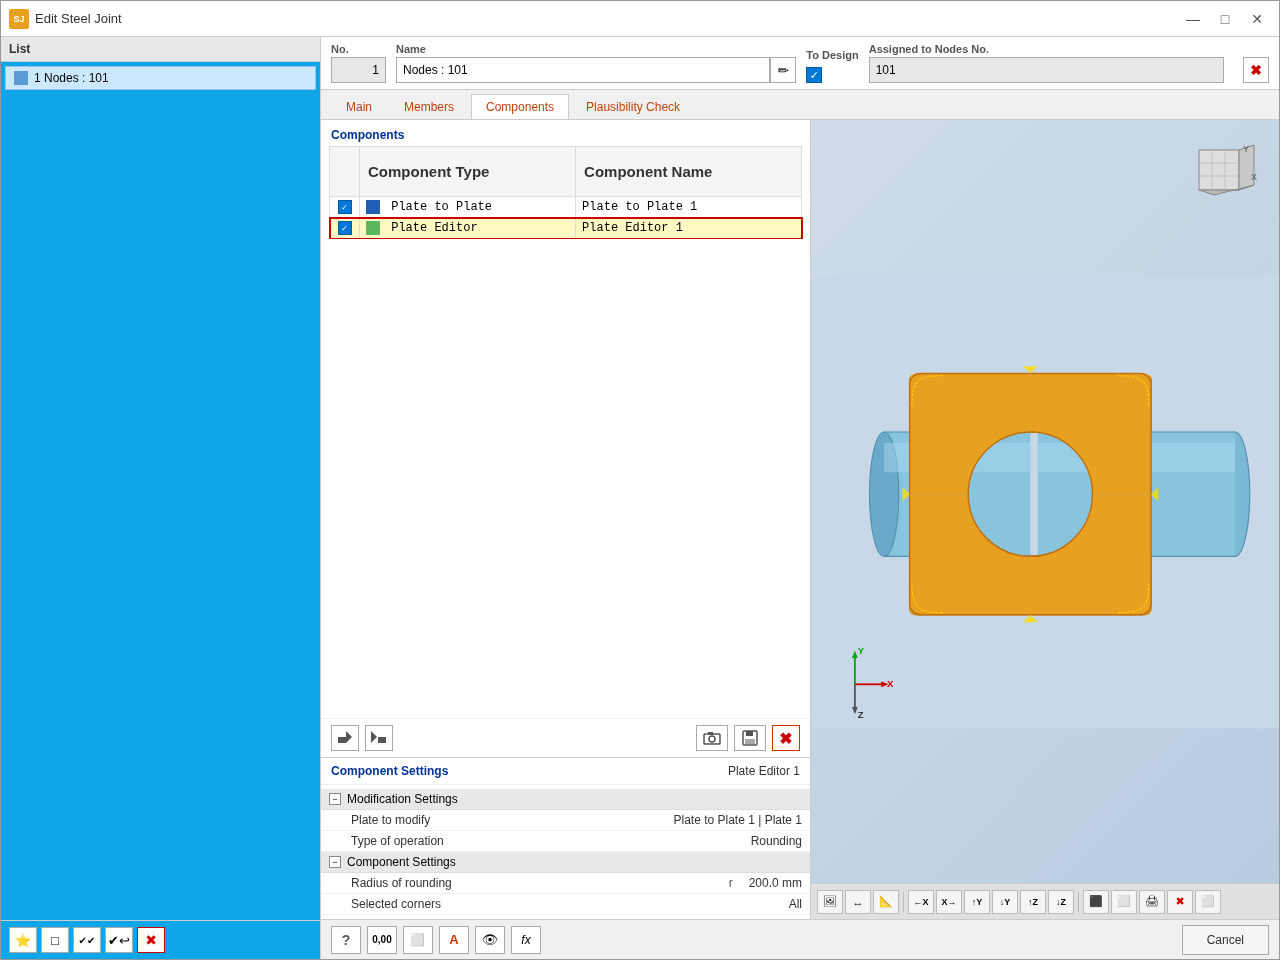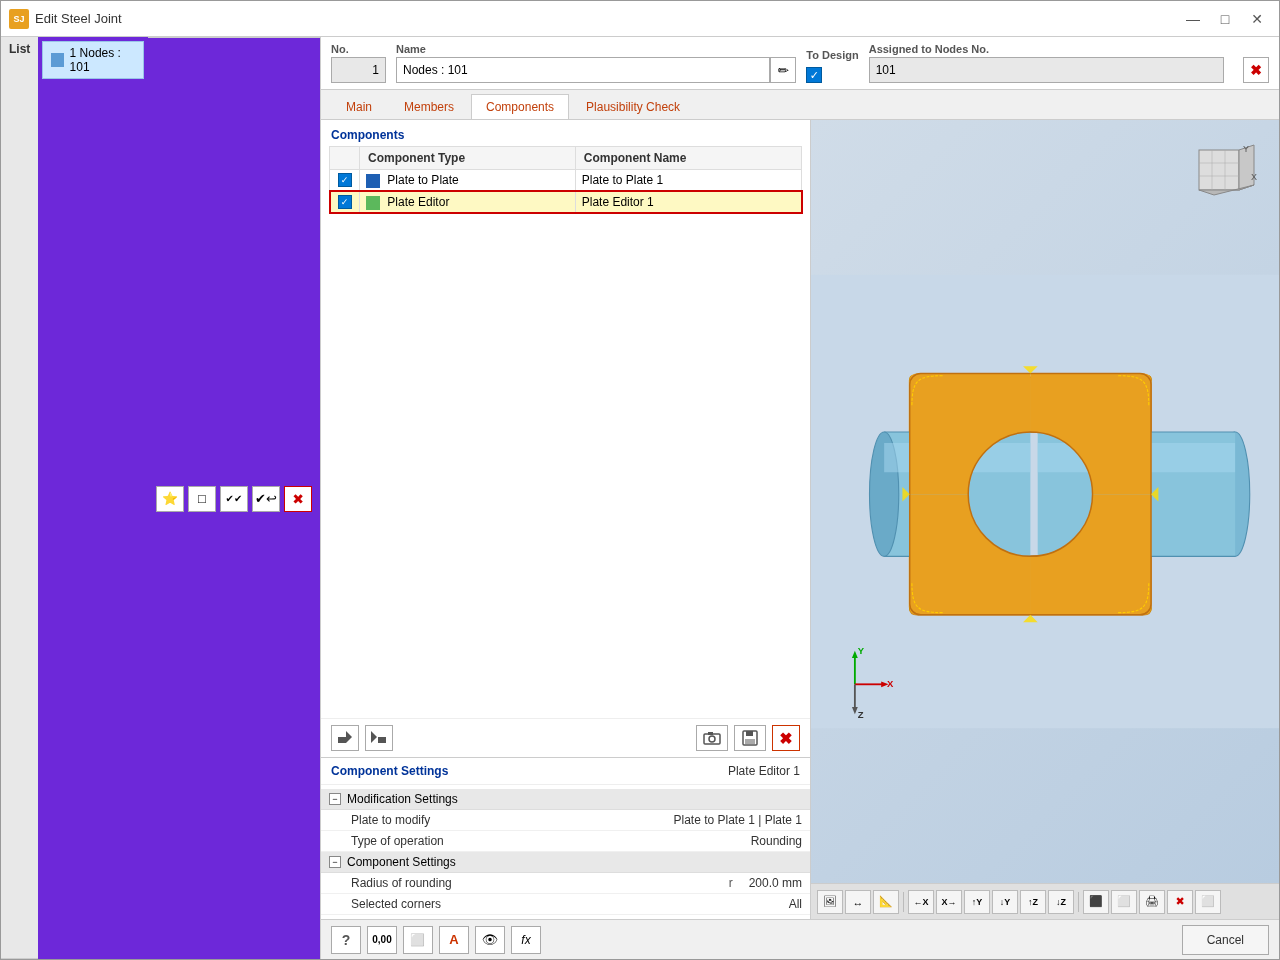--- a/index.html
+++ b/index.html
@@ -11,21 +11,21 @@
     .title-bar { background: #fff; height: 36px; display: flex; align-items: center; padding: 0 8px; border-bottom: 1px solid #ccc; flex-shrink: 0; }
     .title-bar-icon { width: 20px; height: 20px; margin-right: 6px; background: #e8a020; border-radius: 2px; display: flex; align-items: center; justify-content: center; color: white; font-size: 10px; font-weight: bold; }
     .title-bar-text { font-size: 13px; color: #333; flex: 1; }
     .title-bar-controls { display: flex; gap: 4px; }
     .title-btn { width: 28px; height: 22px; border: none; background: transparent; cursor: pointer; font-size: 14px; color: #555; display: flex; align-items: center; justify-content: center; }
     
     
     .main-content { display: flex; flex: 1; overflow: hidden; }
     
     
-    .left-panel { width: 320px; background: #6d28d9; border-right: 1px solid #ccc; display: flex; flex-direction: row; flex-shrink: 0; }
+    .left-panel { width: 320px; background: #0ea5e9; border-right: 1px solid #ccc; display: flex; flex-direction: column; flex-shrink: 0; }
     .panel-header { background: #e8e8e8; padding: 5px 8px; font-weight: bold; font-size: 12px; border-bottom: 1px solid #ccc; color: #333; }
     .list-area { flex: 1; padding: 4px; }
     .list-item { background: #cce8ff; border: 1px solid #99c4e8; padding: 4px 8px; font-size: 12px; display: flex; align-items: center; gap: 6px; cursor: pointer; }
     .list-item-icon { width: 14px; height: 14px; background: #5b9bd5; }
     .left-panel-footer { padding: 6px 8px; border-top: 1px solid #ccc; display: flex; gap: 4px; align-items: center; }
     .footer-btn { width: 28px; height: 26px; border: 1px solid #aaa; background: #fff; cursor: pointer; display: flex; align-items: center; justify-content: center; font-size: 13px; }
     .footer-btn.red { border-color: #cc0000; }
     
     
     .right-panel { flex: 1; display: flex; flex-direction: column; overflow: hidden; }
@@ -55,22 +55,22 @@
     .content-split { display: flex; flex: 1; overflow: hidden; }
     
     
     .settings-area { width: 490px; display: flex; flex-direction: column; overflow: hidden; flex-shrink: 0; background: #fff; border-right: 1px solid #ccc; }
     
     
     .components-section { flex: 1; overflow: hidden; display: flex; flex-direction: column; }
     .section-header { color: #003399; font-weight: bold; padding: 8px 10px 4px; font-size: 12px; }
     
     .comp-table { width: 100%; border-collapse: collapse; }
-    .comp-table th { background: #f5f5f5; border: 1px solid #ddd; padding: 4px 8px; text-align: left; font-size: 12px; font-weight: 600; color: #333; }
-    .comp-table td { border: 1px solid #ddd; padding: 3px 6px; font-size: 12px; }
+    .comp-table th { background: #f5f5f5; border: 1px solid #ddd; padding: 16px 8px; text-align: left; font-size: 15px; font-weight: 600; color: #333; }
+    .comp-table td { border: 1px solid #ddd; padding: 3px 6px; font-size: 12px; font-family: Liberation Mono, monospace; }
     .comp-color-blue { width: 14px; height: 14px; background: #1e5fb3; display: inline-block; margin-right: 4px; vertical-align: middle; }
     .comp-color-green { width: 14px; height: 14px; background: #5cb85c; display: inline-block; margin-right: 4px; vertical-align: middle; }
     
     .comp-toolbar { padding: 6px 10px; display: flex; gap: 6px; align-items: center; border-top: 1px solid #eee; }
     .comp-tool-btn { border: 1px solid #aaa; background: #fff; width: 28px; height: 26px; cursor: pointer; display: flex; align-items: center; justify-content: center; }
     .comp-tool-spacer { flex: 1; }
     .comp-tool-red { border: 1px solid #cc3300; background: #fff; width: 28px; height: 26px; cursor: pointer; display: flex; align-items: center; justify-content: center; }
     
     
     .comp-settings { border-top: 1px solid #ccc; padding: 0; }

